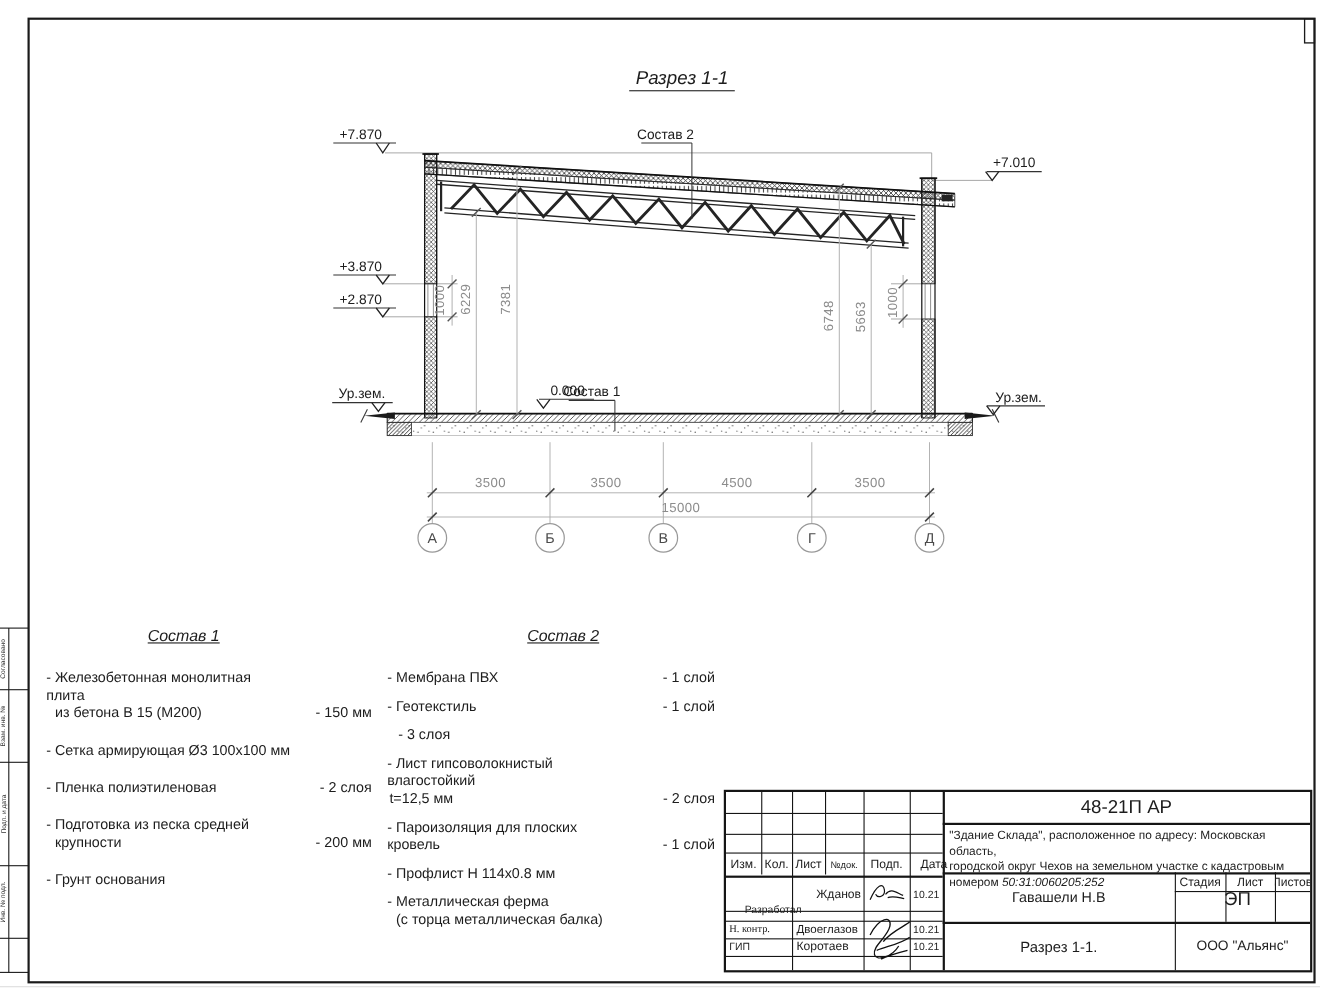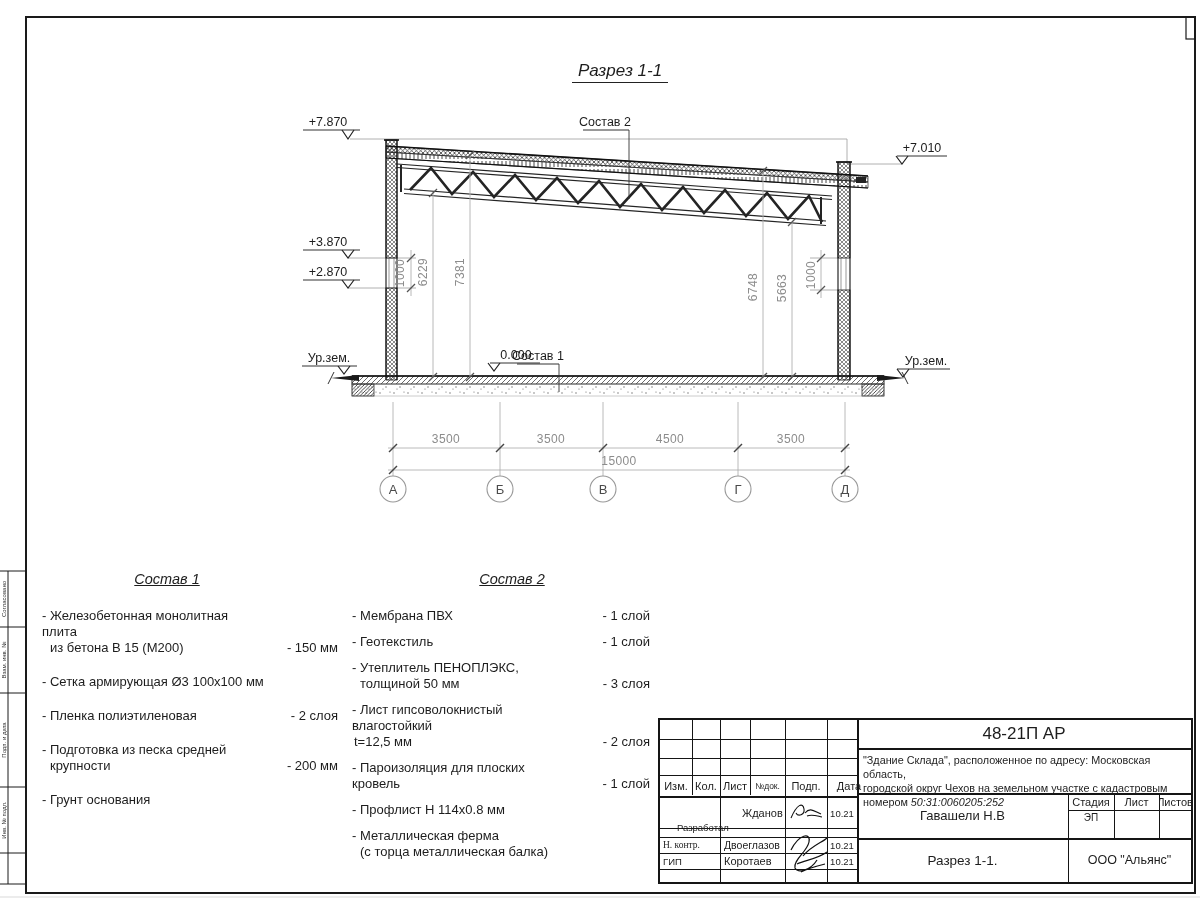--- a/index.html
+++ b/index.html
@@ -301,24 +301,20 @@
         </div>
     <div class="val">- 1 слой</div>
   </div>
   <div class="item">
     <div class="lines">
           <div>- Геотекстиль</div>
         </div>
     <div class="val">- 1 слой</div>
   </div>
   <div class="item">
-    <div class="lines">
-          <div>- Утеплитель ПЕНОПЛЭКС,</div>
-      <div class="l2">толщиной 50 мм</div>
-        </div>
     <div class="val">- 3 слоя</div>
   </div>
   <div class="item">
     <div class="lines">
           <div>- Лист гипсоволокнистый влагостойкий</div>
       <div class="l2" style="padding-left:2px;">t=12,5 мм</div>
         </div>
     <div class="val">- 2 слоя</div>
   </div>
   <div class="item">
@@ -400,18 +396,18 @@
   <div class="cell" style="left:197px;top:0;width:334px;height:28px;font-size:17px;">48-21П АР</div>
   <div class="desc" style="left:203px;top:33px;width:326px;">
     <div>"Здание Склада", расположенное по адресу: Московская область,</div>
     <div>городской округ Чехов на земельном участке с кадастровым</div>
     <div><span>номером </span><span style="font-style:italic;">50:31:0060205:252</span></div>
   </div>
   <div class="cell" style="left:197px;top:73px;width:211px;height:45px;font-size:13px;">Гавашели Н.В</div>
   <div class="cell" style="left:408px;top:73px;width:46px;height:17px;">Стадия</div>
   <div class="cell" style="left:454px;top:73px;width:45px;height:17px;">Лист</div>
   <div class="cell" style="left:499px;top:73px;width:32px;height:17px;">Листов</div>
-  <div class="cell" style="left:408px;top:90px;width:46px;height:15px;font-size:10px;">ЭП</div>
+  <div class="cell" style="left:408px;top:90px;width:46px;height:15px;font-size:17px;padding-left:34px;">ЭП</div>
   <div class="cell" style="left:197px;top:118px;width:211px;height:44px;font-size:13.5px;">Разрез 1-1.</div>
   <div class="cell" style="left:408px;top:118px;width:123px;height:44px;font-size:12.5px;">ООО "Альянс"</div>
 </div>
 
 </div>
 
 </body></html>

